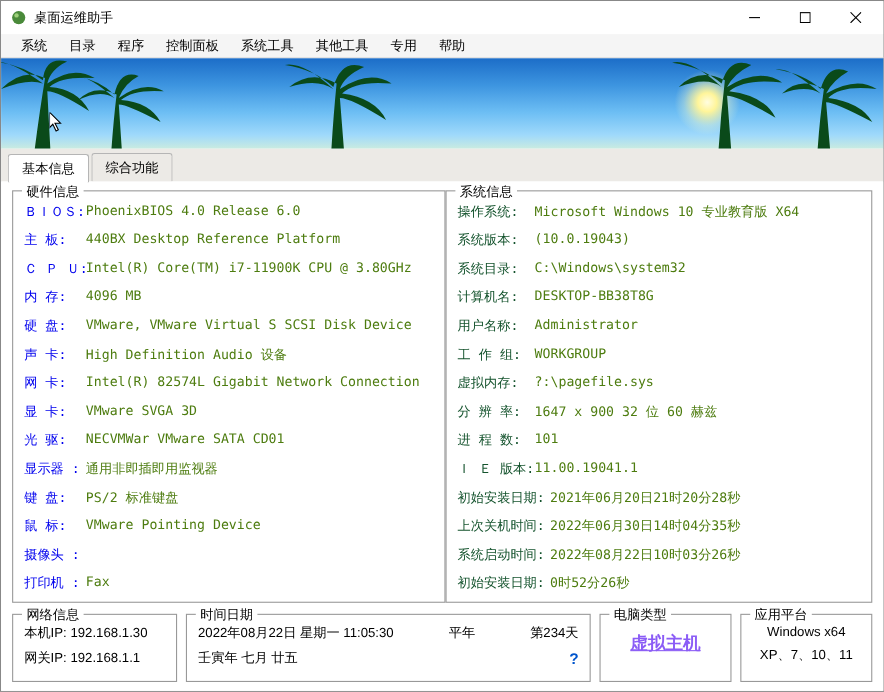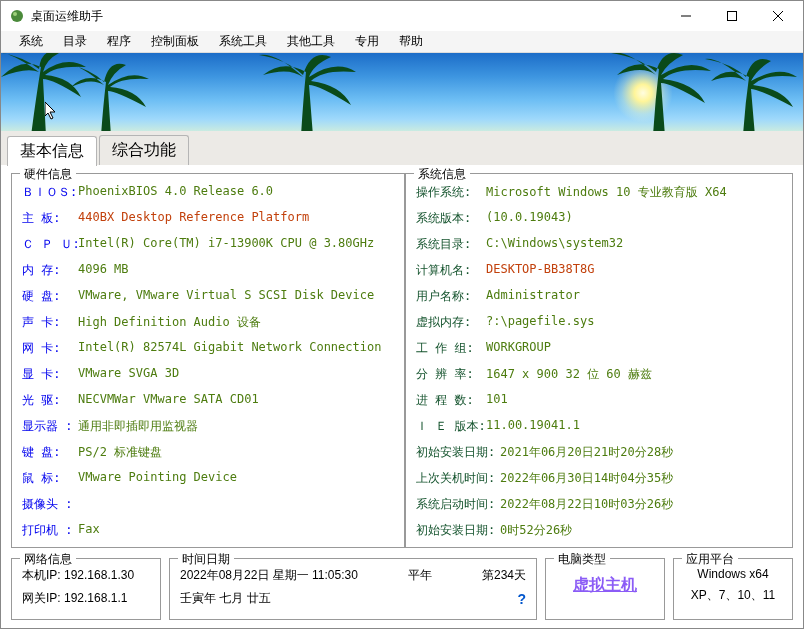--- a/index.html
+++ b/index.html
@@ -9,34 +9,34 @@
 .titlebar-icon { width: 16px; height: 16px; margin: 0 6px; }
 .titlebar-text { flex: 1; font-size: 12px; }
 .titlebar-btns { display: flex; }
 .tbtn { width: 46px; height: 30px; display: flex; align-items: center; justify-content: center; }
 .menubar { height: 22px; display: flex; align-items: center; padding: 0 8px; gap: 0; background: #f5f5f5; border-bottom: 1px solid #ddd; }
 .menuitem { padding: 3px 10px; }
 .banner { height: 89px; background: linear-gradient(to bottom, #1c6dc8 0%, #3d95e0 30%, #6dbef4 60%, #9fd9fb 85%, #c9ebe1 100%); position: relative; overflow: hidden; }
 .sun { position: absolute; right: 130px; top: 10px; width: 60px; height: 60px; background: radial-gradient(circle, #fffde0 0%, #fff59a 20%, rgba(255,255,200,0.3) 50%, rgba(255,255,255,0) 70%); border-radius: 50%; }
 .palm { position: absolute; bottom: -5px; }
 .tabbar { display: flex; background: #eceae6; padding: 4px 6px 0 6px; }
-.tab { padding: 4px 12px; border: 1px solid #b5b5b5; border-bottom: none; background: #eceae6; margin-right: 2px; font-size: 16px; border-radius: 3px 3px 0 0;}
+.tab { padding: 4px 12px; border: 1px solid #b5b5b5; border-bottom: none; background: #eceae6; margin-right: 2px; font-size: 12px; border-radius: 3px 3px 0 0;}
 .tab.active { background: #fff; position: relative; top: 1px; }
 .content { flex: 1; background: #fff; padding: 8px 10px; display: flex; flex-direction: column; }
 .panels { display: flex; }
 .panel { border: 1px solid #999; padding: 10px 10px 8px 10px; position: relative; font-family: SimSun, "宋体", monospace; }
 .panel-title { position: absolute; top: -8px; left: 8px; background: #fff; padding: 0 4px; font-size: 12px; }
 .panel.left { width: 394px; }
 .panel.right { flex: 1; }
 .row { display: flex; margin-bottom: 9px; font-size: 12px; white-space: nowrap; }
 .row:last-child { margin-bottom: 0;}
 .lbl { color: #0000ee; width: 56px; flex-shrink: 0; letter-spacing: 0; }
 .rlbl { color: #14532d; width: 70px; flex-shrink: 0; }
 .val { color: #4d7c0f; }
-.val-red { color: #c2410c; }
+.val-red { color: #4d7c0f; }
 .bottom { display: flex; gap: 8px; margin-top: 10px; align-items: stretch; }
 .bpanel { border: 1px solid #999; padding: 8px 10px 6px 10px; position: relative; font-size: 12px; }
 .bpanel-title { position: absolute; top: -8px; left: 8px; background: #fff; padding: 0 4px; font-size: 12px; }
 .bp-net { width: 150px; }
 .bp-dt { flex: 1; }
 .bp-type { width: 120px; text-align: center; }
 .bp-plat { width: 120px; text-align: center; }
 .brow { margin-bottom: 6px; white-space: nowrap; }
 .dt-row { display: flex; justify-content: space-between; align-items: center; margin-bottom: 6px; }
 .vhost { color: #8b5cf6; font-weight: bold; font-size: 16px; font-family: SimSun; text-decoration: underline; }
@@ -120,21 +120,21 @@
         <div class="row">
             <span class="lbl">ＢＩＯＳ:</span>
             <span class="val">PhoenixBIOS 4.0 Release 6.0</span>
           </div>
         <div class="row">
             <span class="lbl">主    板:</span>
             <span class="val val-red">440BX Desktop Reference Platform</span>
           </div>
         <div class="row">
             <span class="lbl">Ｃ Ｐ Ｕ:</span>
-            <span class="val">Intel(R) Core(TM) i7-13900K CPU @ 3.80GHz</span>
+            <span class="val">Intel(R) Core(TM) i7-11900K CPU @ 3.80GHz</span>
           </div>
         <div class="row">
             <span class="lbl">内    存:</span>
             <span class="val">4096 MB</span>
           </div>
         <div class="row">
             <span class="lbl">硬    盘:</span>
             <span class="val">VMware, VMware Virtual S SCSI Disk Device</span>
           </div>
         <div class="row">
@@ -191,26 +191,26 @@
           </div>
         <div class="row">
             <span class="rlbl">计算机名:</span>
             <span class="val val-red">DESKTOP-BB38T8G</span>
           </div>
         <div class="row">
             <span class="rlbl">用户名称:</span>
             <span class="val">Administrator</span>
           </div>
         <div class="row">
+            <span class="rlbl">工 作 组:</span>
+            <span class="val">WORKGROUP</span>
+          </div>
+        <div class="row">
             <span class="rlbl">虚拟内存:</span>
             <span class="val">?:\pagefile.sys</span>
-          </div>
-        <div class="row">
-            <span class="rlbl">工 作 组:</span>
-            <span class="val">WORKGROUP</span>
           </div>
         <div class="row">
             <span class="rlbl">分 辨 率:</span>
             <span class="val">1647 x 900 32 位 60 赫兹</span>
           </div>
         <div class="row">
             <span class="rlbl">进 程 数:</span>
             <span class="val">101</span>
           </div>
         <div class="row">

